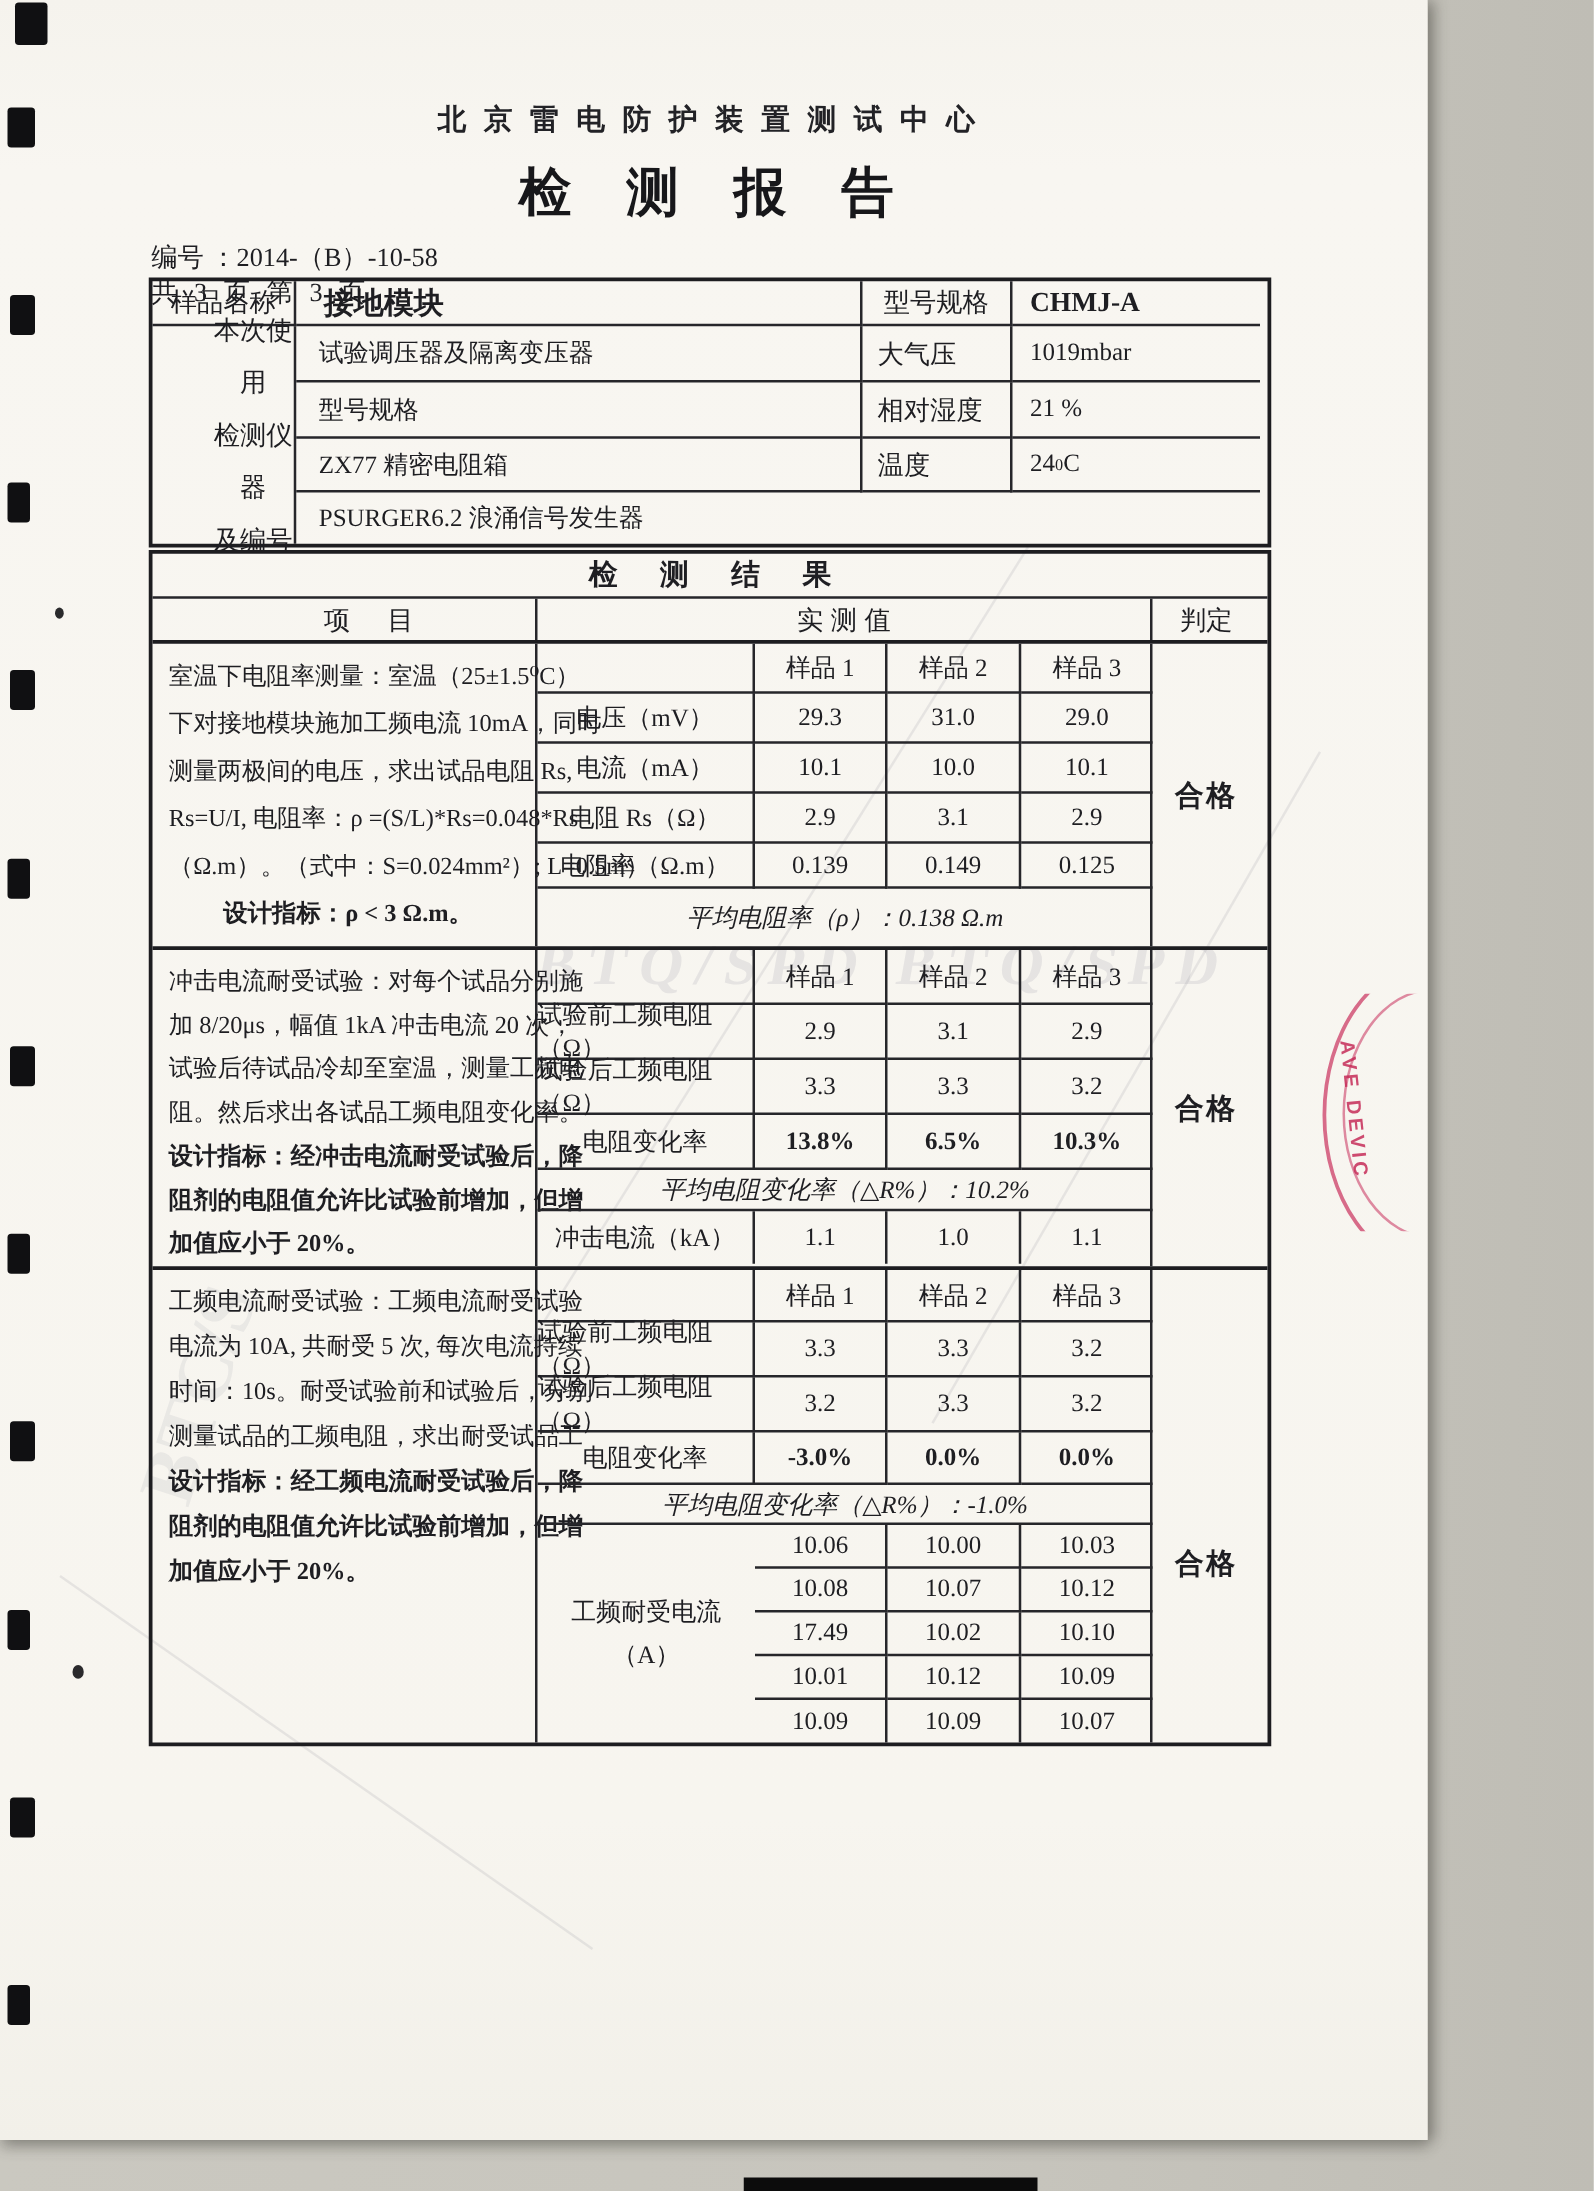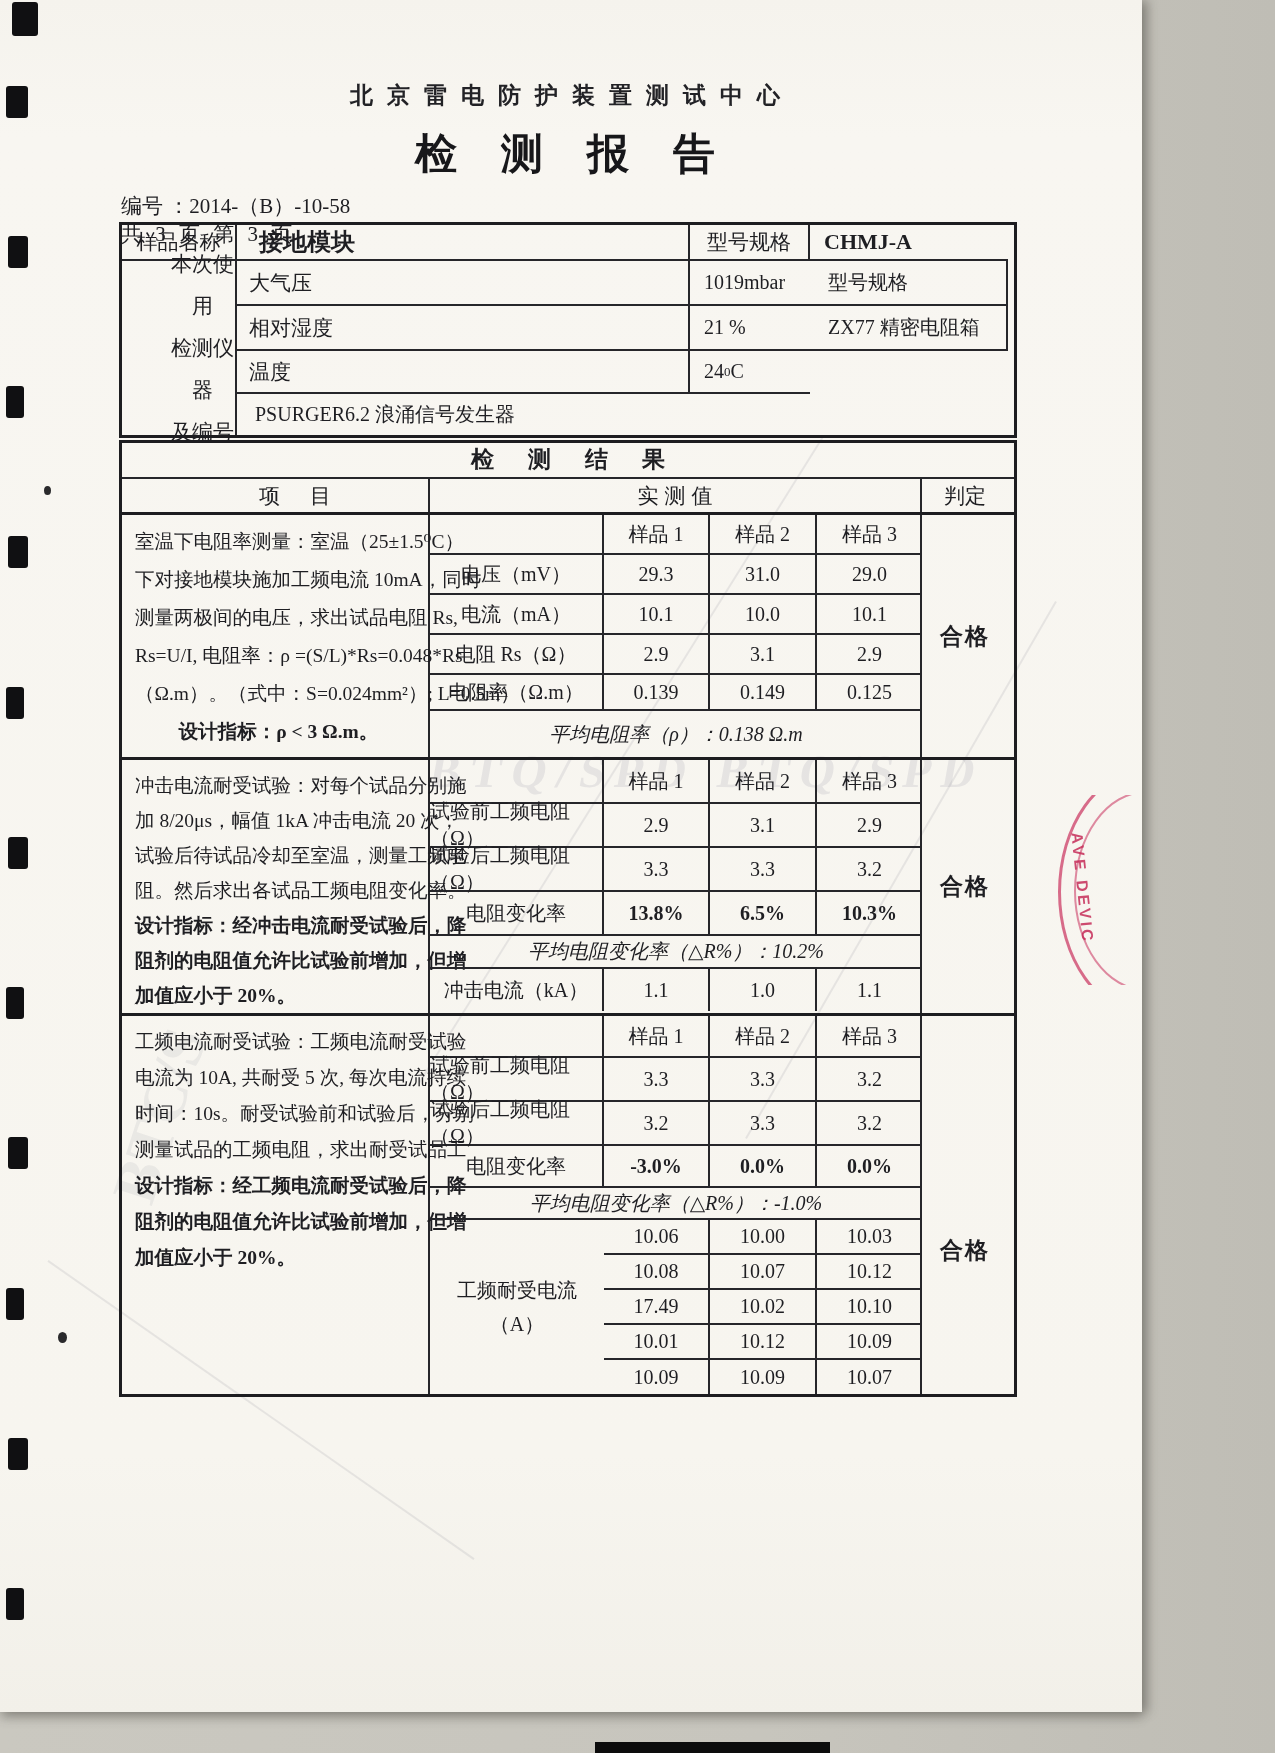--- a/index.html
+++ b/index.html
@@ -131,20 +131,21 @@
   <div class="info grid">
     <div class="c br bb lbl">样品名称</div>
     <div class="c br bb left sampname b">接地模块</div>
     <div class="c br bb lbl">型号规格</div>
     <div class="c bb left modelval b">CHMJ-A</div>
 
     <div class="c br instlbl">本次使用
 检测仪器
 及编号</div>
 
+    <div class="c br bb left instcell">试验调压器及隔离变压器</div>
     <div class="c br bb left envlbl">大气压</div>
     <div class="c bb left envval">
         <span>1019mbar</span>
         <sup></sup>
         <span></span>
       </div>
 
     <div class="c br bb left instcell">型号规格</div>
     <div class="c br bb left envlbl">相对湿度</div>
     <div class="c bb left envval">

